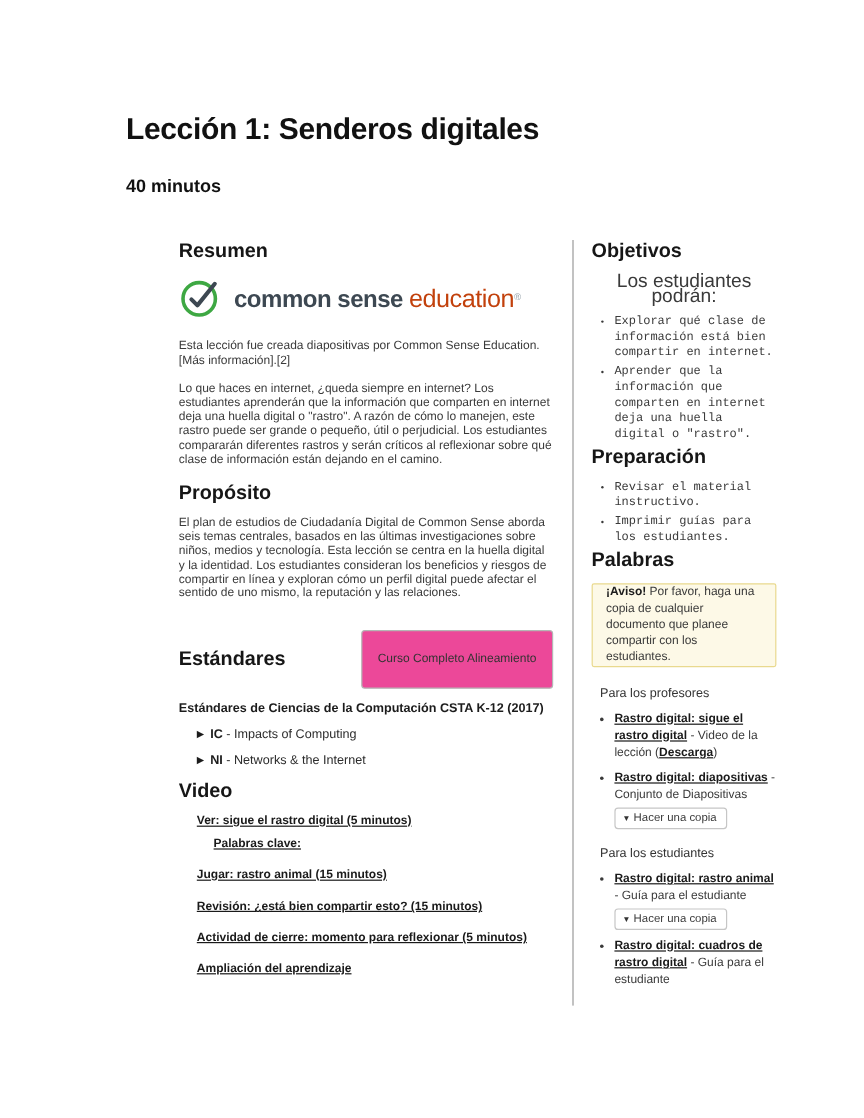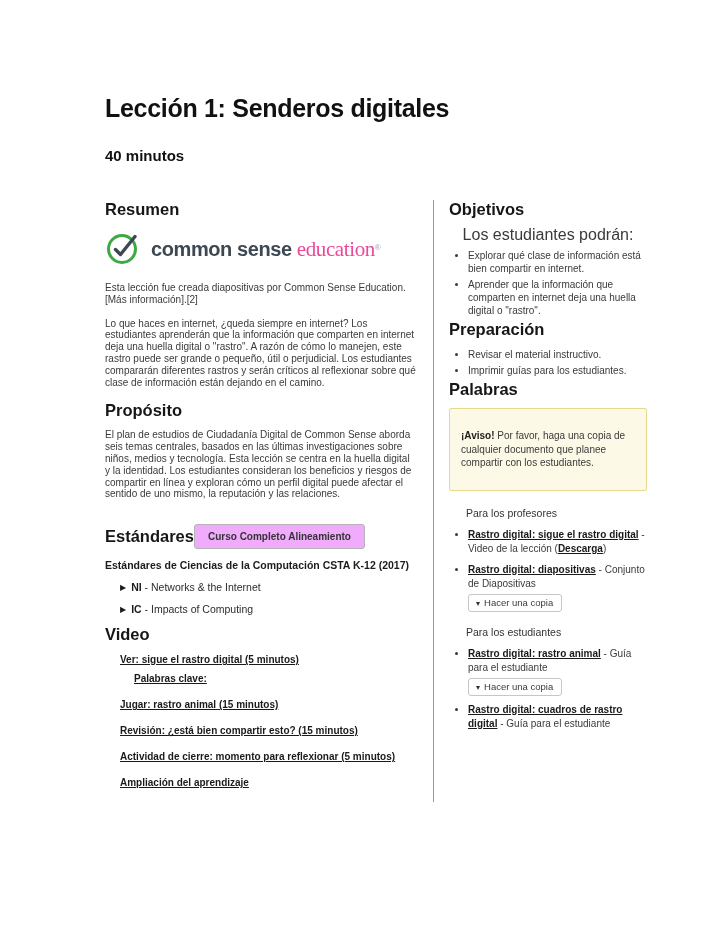--- a/index.html
+++ b/index.html
@@ -12,76 +12,76 @@
   }
   .page { padding: 94px 73px 0 105px; }
 
   .page-title {
     font-size: 25px; font-weight: bold; color: #111;
     letter-spacing: -0.3px; margin: 0 0 24px 0;
   }
   .duration { font-size: 15px; font-weight: bold; color: #111; margin: 0 0 36px 0; }
 
   .columns { display: flex; align-items: stretch; }
-  .col-left { width: 312px; flex: none; }
+  .col-left { width: 312px; flex: none; margin-left: 44px; }
   .col-right {
     flex: 1; min-width: 0;
     margin-left: 16px; padding-left: 15px;
     border-left: 1px solid #9a9a9a;
   }
 
   h2.sec {
     font-size: 16.5px; font-weight: bold; color: #161616;
     margin: 0 0 9px 0;
   }
   .mt-lg { margin-top: 26px; }
 
   
   .logo { display: flex; align-items: center; margin: 4px 0 12px 0; }
   .logo svg { flex: none; }
   .logo-text { margin-left: 8px; white-space: nowrap; letter-spacing: -0.4px; }
   .logo-bold { font-size: 20px; font-weight: bold; color: #3d4852; }
-  .logo-light { font-size: 21px; font-weight: normal; color: #ec4899; margin-left: 5px; font-family: Liberation Serif, serif; }
+  .logo-light { font-size: 21px; font-weight: normal; color: #c2410c; margin-left: 5px; }
   .logo-reg { font-size: 8px; color: #9aa5ad; vertical-align: super; }
 
   .body-text { font-size: 10px; line-height: 11.8px; margin: 0 0 13px 0; color: #3a3a3a; }
   .credit { margin-bottom: 12px; }
 
   
-  .standards-row { display: flex; align-items: center; margin: 24px 0 10px 0; }
+  .standards-row { display: flex; justify-content: space-between; align-items: center; margin: 24px 0 10px 0; }
   .standards-row h2 { margin: 0; }
   .outline-btn {
-    font-family: inherit; background: #f0abfc; border: 1px solid #b5b5b5;
+    font-family: inherit; background: #ec4899; border: 1px solid #b5b5b5;
     border-radius: 3px; font-size: 10px; color: #333;
-    padding: 6px 13px; cursor: pointer; white-space: nowrap; font-weight: bold;
+    padding: 18px 13px; cursor: pointer; white-space: nowrap;
   }
   .framework { font-size: 10.5px; font-weight: bold; color: #1c1c1c; margin: 0 0 10px 0; }
   .standard-item { font-size: 10.5px; color: #2c2c2c; margin: 0 0 10px 15px; cursor: pointer; }
   .standard-item .tri { font-size: 8px; color: #1c1c1c; margin-right: 5px; vertical-align: 1px; }
   .standard-item .code { font-weight: bold; color: #1c1c1c; }
 
   
   .agenda { margin-top: 6px; }
   .agenda-item { margin: 0 0 12px 15px; font-size: 10px; line-height: 14px; }
   .agenda-sub { margin: -7px 0 12px 29px; }
   .doc-link { font-weight: bold; color: #1a1a1a; text-decoration: underline; cursor: pointer; }
 
   
   .intro-text { font-size: 16px; line-height: 13px; margin: 0 0 8px 0; color: #3a3a3a; text-align: center; }
   ul.dots { margin: 0 0 0 0; padding: 0 0 0 19px; list-style: disc; }
-  ul.dots li { font-size: 10px; line-height: 13px; color: #3a3a3a; margin: 0 0 3px 0; }
+  ul.dots li { font-size: 10px; line-height: 13px; color: #3a3a3a; margin: 0 0 3px 0; font-family: Liberation Mono, monospace; }
 
   .notice {
     border: 1px solid #e9d98e; background: #fdf9e7; border-radius: 2px;
-    padding: 20px 11px; font-size: 10px; line-height: 13.5px; color: #3a3a3a;
+    padding: 0 11px; font-size: 10px; line-height: 13.5px; color: #3a3a3a;
     margin: 2px 0 16px 0;
   }
   .notice b { color: #1c1c1c; }
 
-  .group-label { font-size: 10.5px; color: #333; margin: 0 0 9px 17px; }
+  .group-label { font-size: 10.5px; color: #333; margin: 0 0 9px 7px; }
   ul.res { margin: 0 0 14px 0; padding: 0 0 0 19px; list-style: disc; }
   ul.res li { font-size: 10px; line-height: 14px; color: #3a3a3a; margin: 0 0 7px 0; }
 
   .copy-btn {
     display: inline-block; font-family: inherit; background: #fff;
     border: 1px solid #c6c6c6; border-radius: 3px;
     font-size: 9.5px; color: #3a3a3a; padding: 2px 8px 3px 7px;
     margin-top: 3px; cursor: pointer;
   }
   .copy-btn .caret { font-size: 8px; color: #333; margin-right: 4px; }
@@ -116,22 +116,22 @@
 
       <h2 class="sec mt-lg">Propósito</h2>
       <p class="body-text">El plan de estudios de Ciudadanía Digital de Common Sense aborda seis temas centrales, basados en las últimas investigaciones sobre niños, medios y tecnología. Esta lección se centra en la huella digital y la identidad. Los estudiantes consideran los beneficios y riesgos de compartir en línea y exploran cómo un perfil digital puede afectar el sentido de uno mismo, la reputación y las relaciones.</p>
 
       <div class="standards-row">
         <h2 class="sec">Estándares</h2>
         <button class="outline-btn">Curso Completo Alineamiento</button>
       </div>
       <div class="framework">Estándares de Ciencias de la Computación CSTA K-12 (2017)</div>
 
+      <div class="standard-item"><span class="tri">▶</span><span class="code">IC</span><span> - Impacts of Computing</span></div>
       <div class="standard-item"><span class="tri">▶</span><span class="code">NI</span><span> - Networks &amp; the Internet</span></div>
-      <div class="standard-item"><span class="tri">▶</span><span class="code">IC</span><span> - Impacts of Computing</span></div>
 
       <h2 class="sec mt-lg">Video</h2>
       <div class="agenda">
         <div class="agenda-item"><span class="doc-link">Ver: sigue el rastro digital (5 minutos)</span></div>
         <div class="agenda-item agenda-sub"><span class="doc-link">Palabras clave:</span></div>
         <div class="agenda-item"><span class="doc-link">Jugar: rastro animal (15 minutos)</span></div>
         <div class="agenda-item"><span class="doc-link">Revisión: ¿está bien compartir esto? (15 minutos)</span></div>
         <div class="agenda-item"><span class="doc-link">Actividad de cierre: momento para reflexionar (5 minutos)</span></div>
         <div class="agenda-item"><span class="doc-link">Ampliación del aprendizaje</span></div>
       </div>

